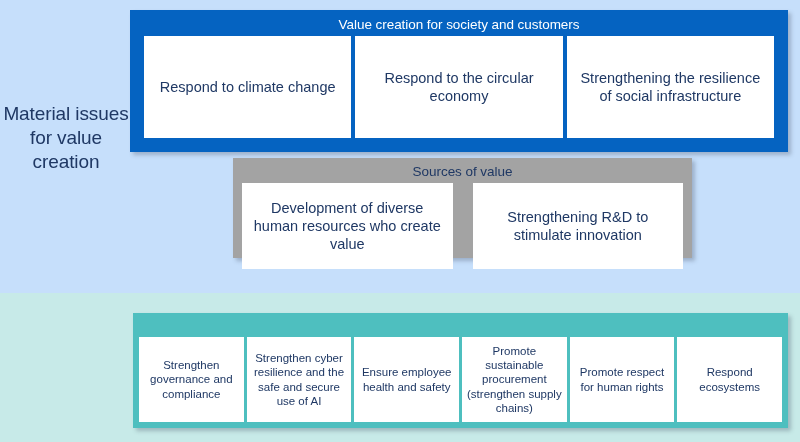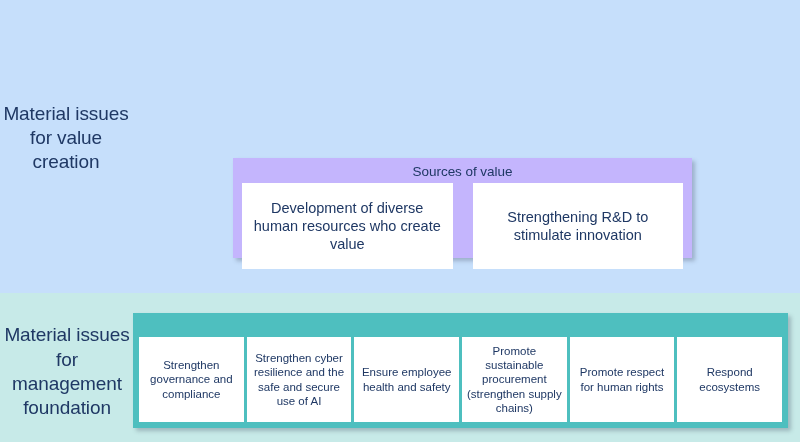--- a/index.html
+++ b/index.html
@@ -101,21 +101,21 @@
     gap: 4px;
   }
   .vc-cards .card { flex: 1 1 0; font-size: 14.5px; padding: 4px 8px; }
 
   
   .sv-group {
     left: 233px;
     top: 158px;
     width: 459px;
     height: 100px;
-    background: #c4b5fd;
+    background: #a3a3a3;
   }
   .sv-group .group-title { top: 7px; color: #1f3864; }
   .sv-cards {
     left: 9px;
     top: 25px;
     width: 441px;
     height: 86px;
     gap: 20px;
   }
   .sv-cards .card { flex: 1 1 0; font-size: 14.5px; padding: 4px 6px; }
@@ -141,22 +141,29 @@
 </head>
 <body>
 
 <div id="canvas">
 
   <div class="panel-top"></div>
   <div class="panel-bottom"></div>
 
   <div class="side-label side-label-top">Material issues for value creation</div>
 
-  <div class="side-label side-label-bot">Material issues for management foundation</div>
 
+  <div class="group vc-group">
+    <div class="group-title">Value creation for society and customers</div>
+    <div class="cards vc-cards">
+      <div class="card">Respond to climate change</div>
+      <div class="card">Respond to the circular economy</div>
+      <div class="card">Strengthening the resilience of social infrastructure</div>
+    </div>
+  </div>
 
   <div class="group sv-group">
     <div class="group-title">Sources of value</div>
     <div class="cards sv-cards">
       <div class="card">Development of diverse human resources who create value</div>
       <div class="card">Strengthening R&amp;D to stimulate innovation</div>
     </div>
   </div>
 
   <div class="group mf-group">

